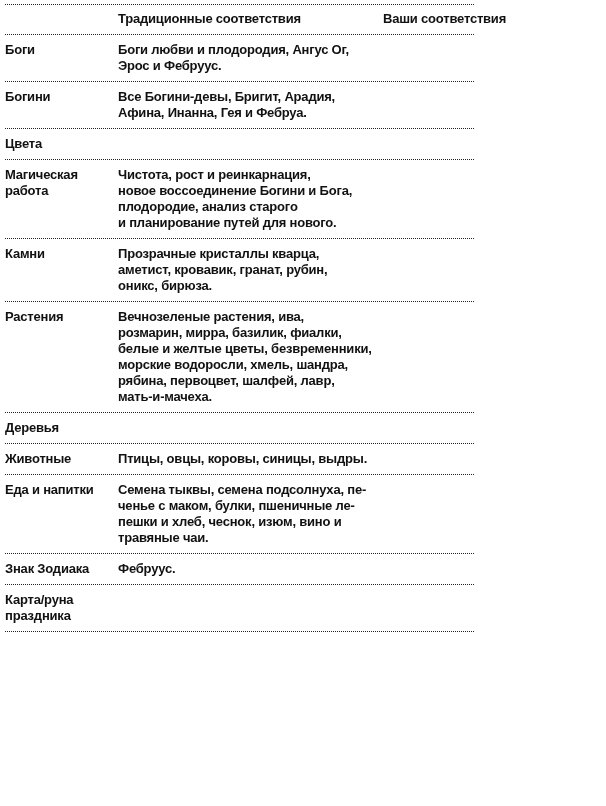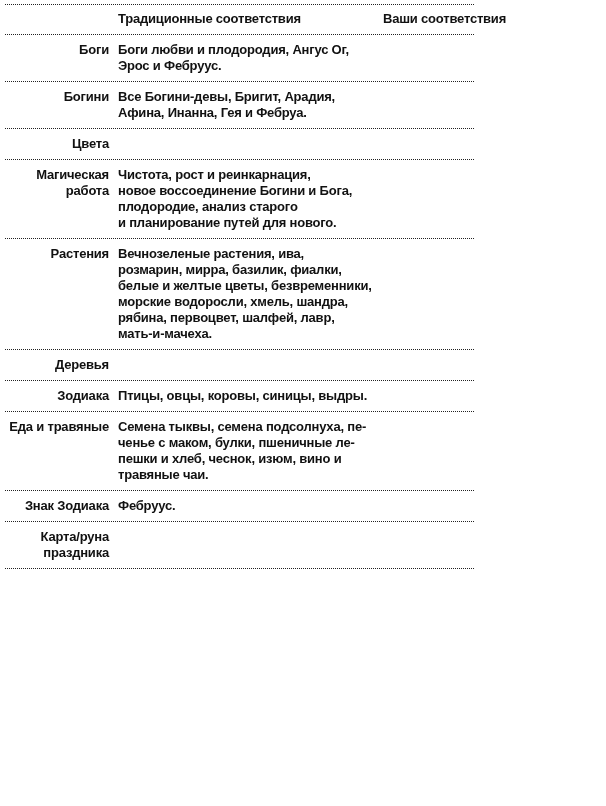--- a/index.html
+++ b/index.html
@@ -31,22 +31,21 @@
   }
   .cell {
     font-size: 13px;
     line-height: 16px;
     font-weight: 700;
     letter-spacing: -0.2px;
     white-space: pre;
     overflow: visible;
   }
   .label-cell {
-    padding-right: 9px;
-    text-align: right;
+    padding-right: 0;
   }
   .header-text {
     font-weight: 700;
   }
 </style>
 </head>
 <body>
 
 <div class="page">
   <div class="row header-row">
@@ -77,48 +76,55 @@
   <div class="row">
     <div class="cell label-cell">Магическая
 работа</div>
     <div class="cell">Чистота, рост и реинкарнация,
 новое воссоединение Богини и Бога,
 плодородие, анализ старого
 и планирование путей для нового.</div>
     <div class="cell"></div>
   </div>
 
+  <div class="row">
+    <div class="cell label-cell">Камни</div>
+    <div class="cell">Прозрачные кристаллы кварца,
+аметист, кровавик, гранат, рубин,
+оникс, бирюза.</div>
+    <div class="cell"></div>
+  </div>
 
   <div class="row">
     <div class="cell label-cell">Растения</div>
     <div class="cell">Вечнозеленые растения, ива,
 розмарин, мирра, базилик, фиалки,
 белые и желтые цветы, безвременники,
 морские водоросли, хмель, шандра,
 рябина, первоцвет, шалфей, лавр,
 мать-и-мачеха.</div>
     <div class="cell"></div>
   </div>
 
   <div class="row">
     <div class="cell label-cell">Деревья</div>
     <div class="cell"></div>
   </div>
 
   <div class="row">
-    <div class="cell label-cell">Зодиака</div>
+    <div class="cell label-cell">Животные</div>
     <div class="cell">Птицы, овцы, коровы, синицы, выдры.</div>
     <div class="cell"></div>
   </div>
 
 
 
 
   <div class="row">
-    <div class="cell label-cell">Еда и травяные</div>
+    <div class="cell label-cell">Еда и напитки</div>
     <div class="cell">Семена тыквы, семена подсолнуха, пе-
 ченье с маком, булки, пшеничные ле-
 пешки и хлеб, чеснок, изюм, вино и
 травяные чаи.</div>
     <div class="cell"></div>
   </div>
 
   <div class="row">
     <div class="cell label-cell">Знак Зодиака</div>
     <div class="cell">Фебруус.</div>

